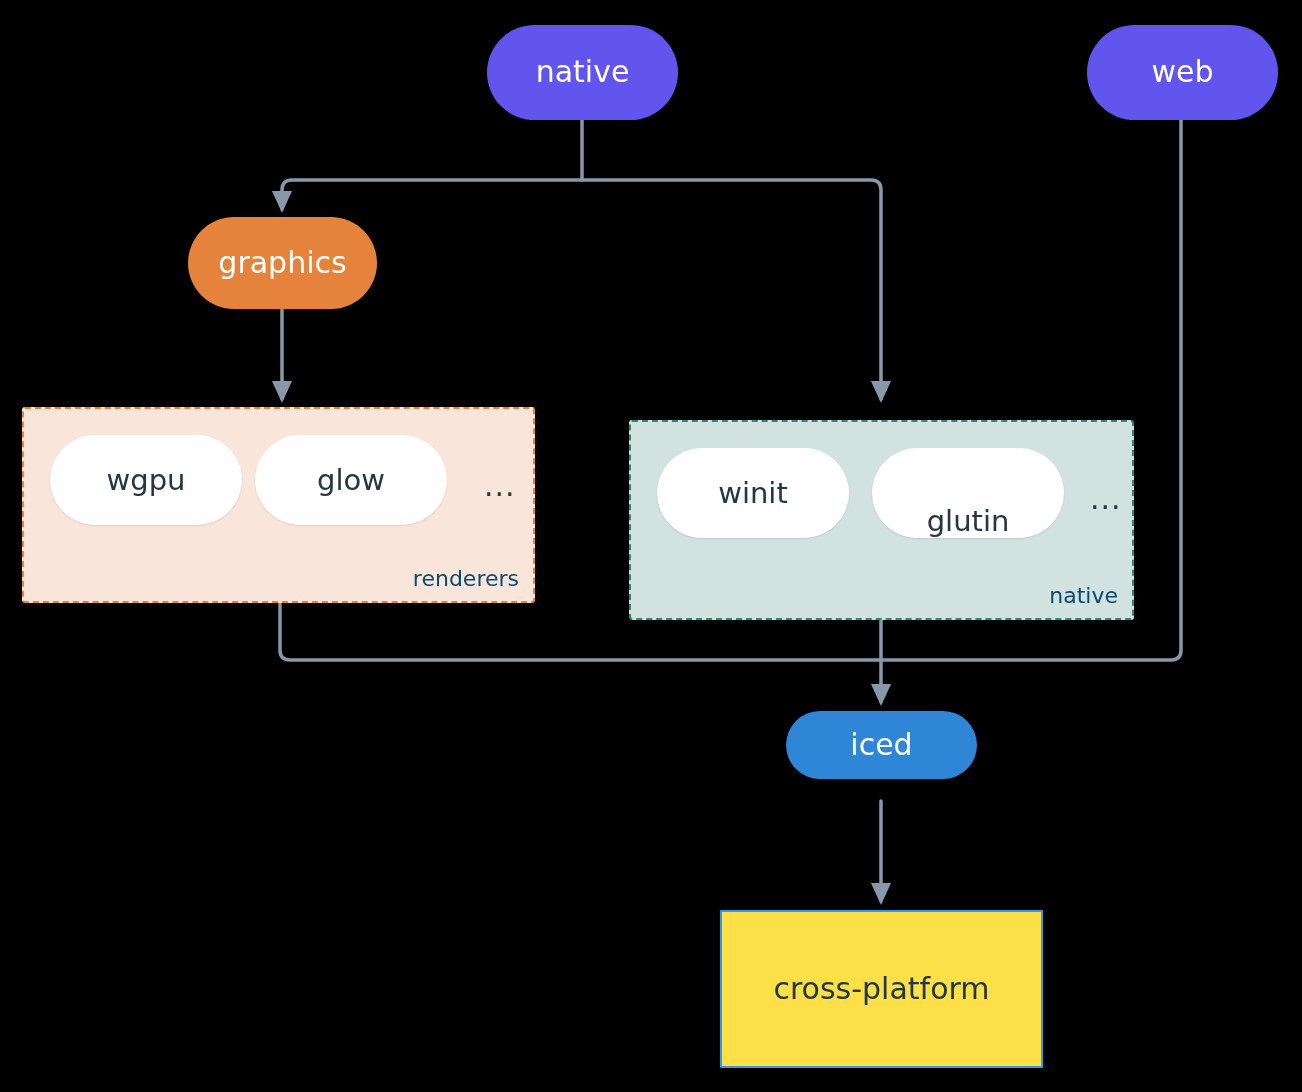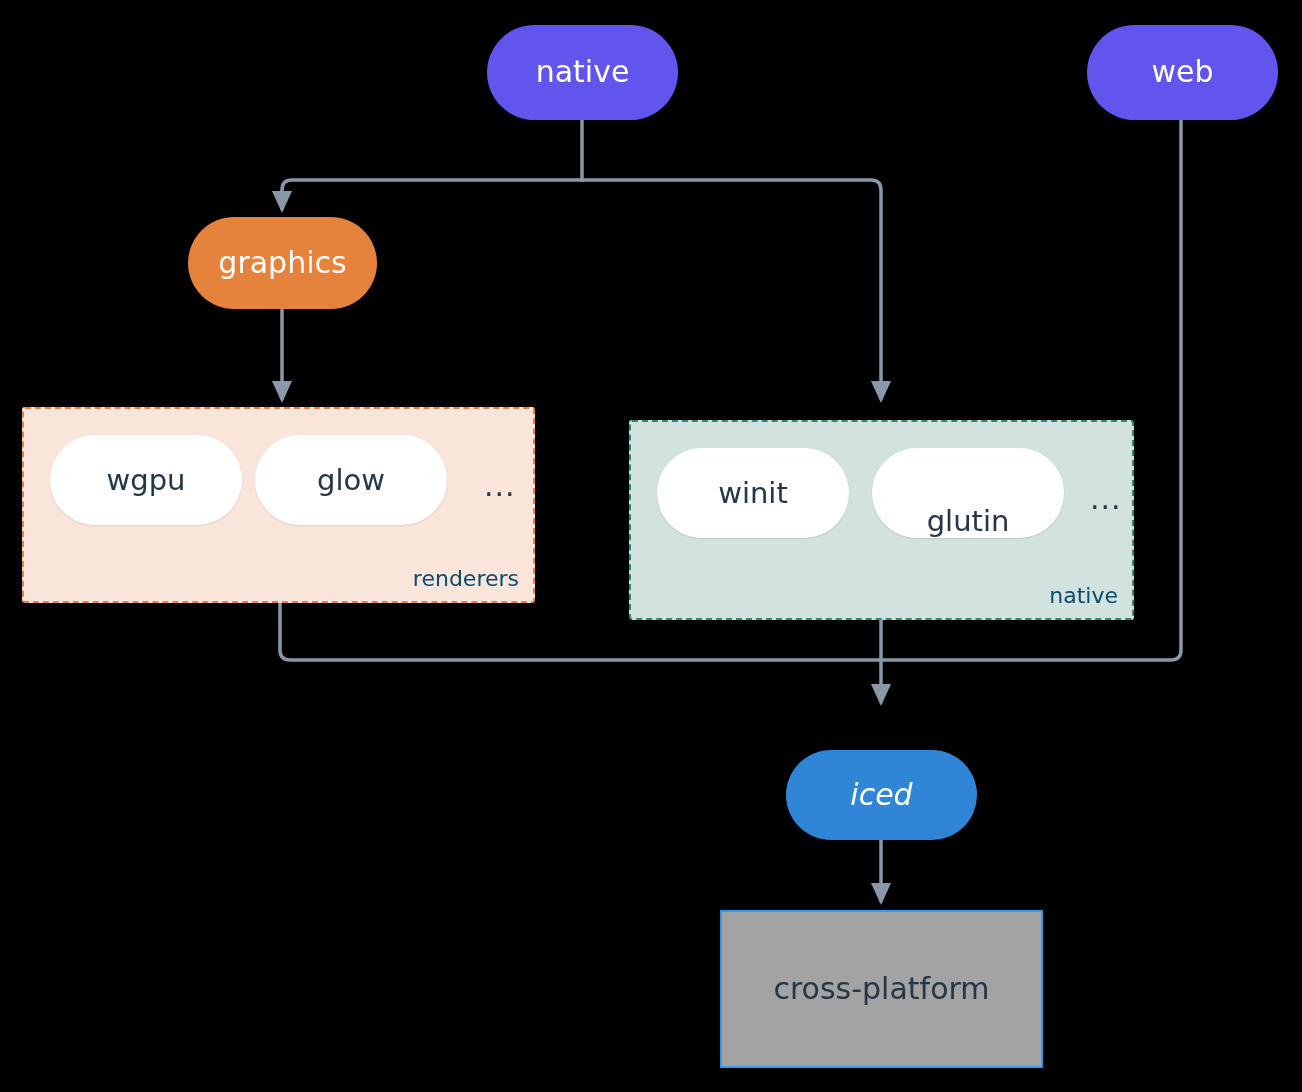--- a/index.html
+++ b/index.html
@@ -91,21 +91,21 @@
     position: absolute;
     color: #2a3746;
     font-size: 30px;
     letter-spacing: 1px;
     line-height: 1;
   }
   
   .rect-box {
     position: absolute;
     box-sizing: border-box;
-    background: #a3a3a3;
+    background: #fde047;
     border: 2px solid #2f9af0;
     display: flex;
     align-items: center;
     justify-content: center;
     color: #243746;
     font-size: 30px;
     text-align: center;
     line-height: 1.6;
     border-radius: 1px;
   }
@@ -168,21 +168,21 @@
     <div class="chip" style="left:26px; top:26px; width:192px; height:90px;">
       <span>winit</span>
     </div>
     <div class="chip" style="left:241px; top:26px; width:192px; height:90px;align-items:flex-end;">
       <span>glutin</span>
     </div>
     <span class="ellipsis" style="left:459px; top:62px;">...</span>
     <span class="group-label">native</span>
   </div>
 
-  <div class="node pill-blue" style="left:786px; top:750px; width:191px; height:90px;font-style:italic;">
+  <div class="node pill-blue" style="left:786px; top:711px; width:191px; height:68px;">
     <span>iced</span>
   </div>
 
   <div class="rect-box" style="left:720px; top:910px; width:323px; height:158px;">
     <div>
       <div>cross-platform</div>
     </div>
   </div>
 
 </div>

